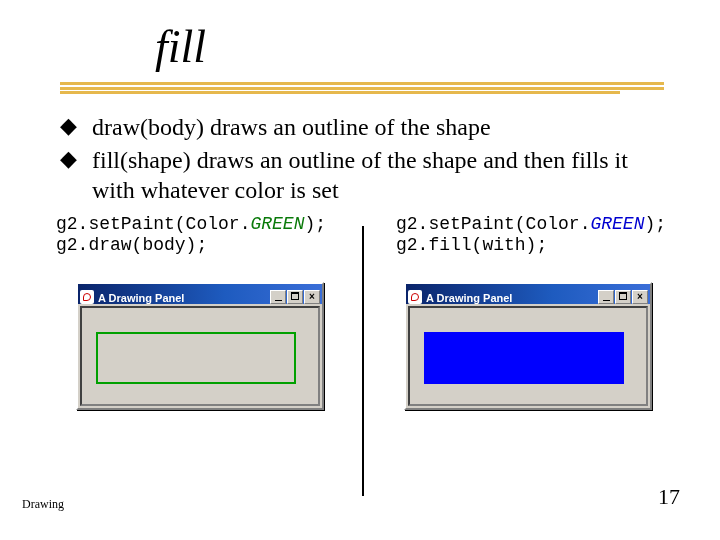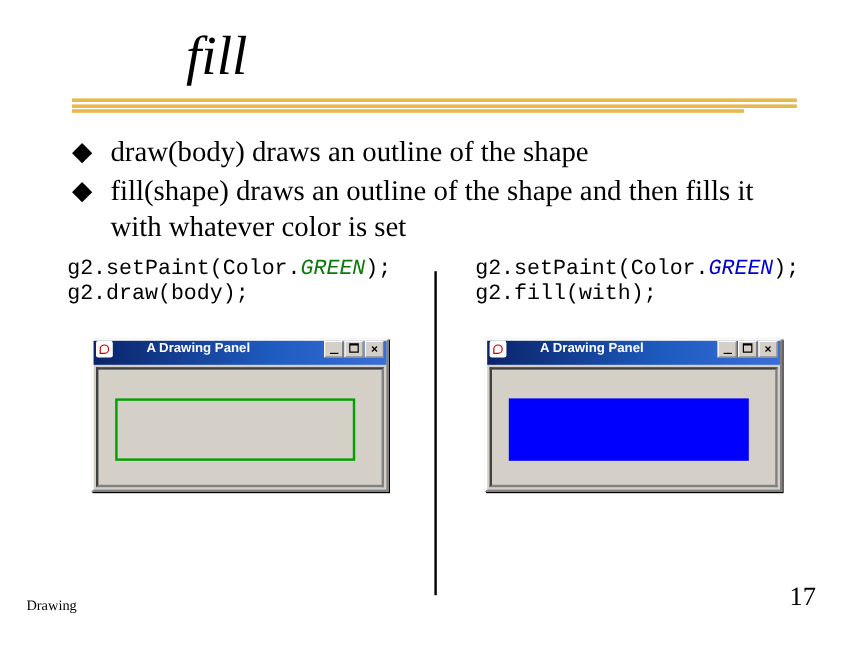--- a/index.html
+++ b/index.html
@@ -37,25 +37,24 @@
   .panel-wrap.left  { left: 76px;  top: 282px; }
   .panel-wrap.right { left: 404px; top: 282px; }
 
   .win {
     width: 248px; height: 128px; background: #d4d0c8;
     border: 2px solid #808080; border-top-color: #fff; border-left-color: #fff;
     box-shadow: 1px 1px 0 #000;
     display: flex; flex-direction: column;
   }
   .titlebar {
-    height: 20px; display: flex; align-items: flex-start;
+    height: 20px; display: flex; align-items: flex-end;
     background: linear-gradient(90deg, #0a246a 0%, #1e5bbf 60%, #3a6ed8 100%);
     color: #fff; font-family: Tahoma, Arial, sans-serif; font-size: 11px; font-weight: bold;
     padding: 0 2px;
-    gap: 24px;
   }
   .java-ico {
     width: 14px; height: 14px; background: #fff; margin-right: 4px; position: relative;
     border-radius: 2px;
   }
   .java-ico::after {
     content: ""; position: absolute; left: 3px; top: 3px; width: 6px; height: 6px;
     border: 1px solid #c00; border-radius: 50% 50% 50% 0;
   }
   .title-txt { flex: 1; }

